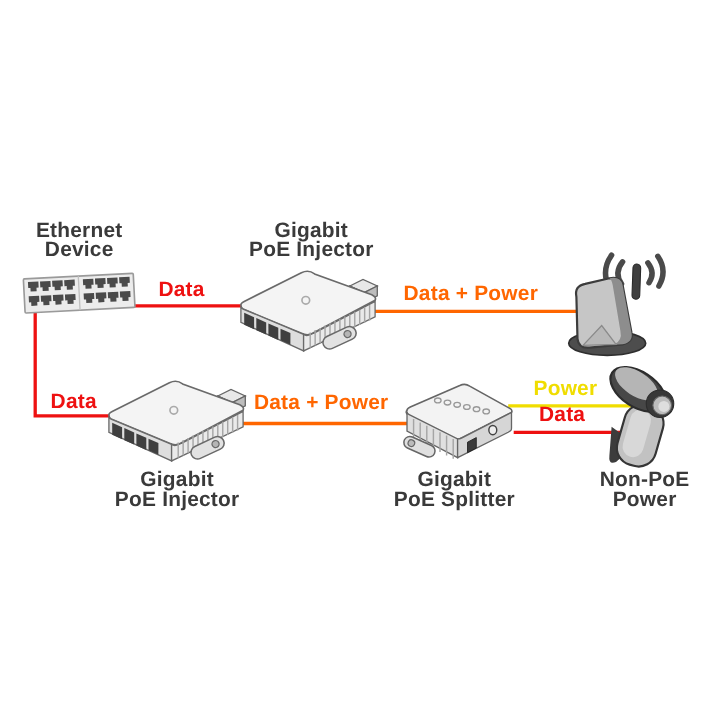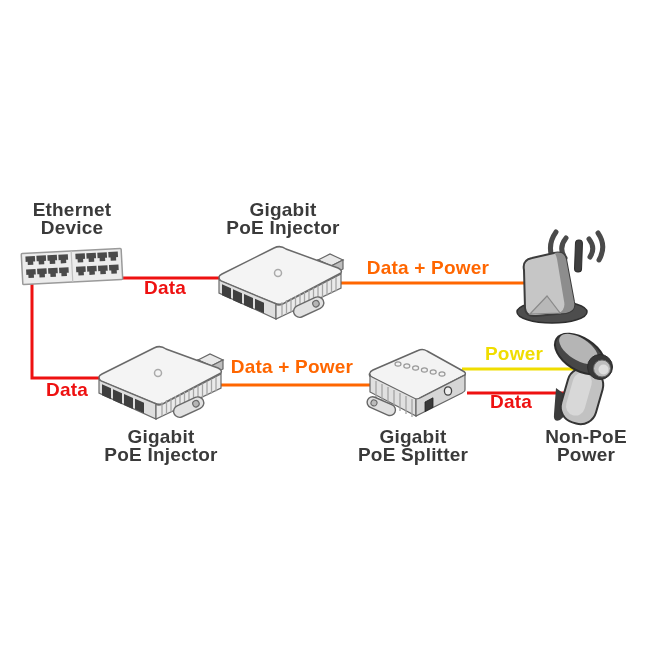--- a/index.html
+++ b/index.html
@@ -5,21 +5,21 @@
   html,body{margin:0;padding:0;background:#fff;}
   .canvas{position:relative;width:650px;height:485px;background:#ffffff;overflow:hidden;
           font-family:"Liberation Sans", sans-serif;}
   .layer{position:absolute;left:0;top:0;}
   .dev{position:absolute;z-index:2;}
   .lbl{position:absolute;z-index:3;transform:translateX(-50%);
        font-weight:bold;font-size:19px;line-height:18px;text-align:center;white-space:nowrap;
        letter-spacing:0.2px;}
   .lbl span{display:block;}
   .lbl-node{color:var(--c-label,#3a3a3a);}
-  .lbl-data{color:var(--c-data,#ee1111);margin-top:24px;}
+  .lbl-data{color:var(--c-data,#ee1111);}
   .lbl-dp{color:var(--c-data-power,#ff6600);}
   .lbl-power{color:var(--c-power,#f0dd00);text-align:center;}
   .ln{fill:none;stroke-width:3;}
   .ln-data{stroke:var(--c-data,#ee1111);}
   .ln-dp{stroke:var(--c-data-power,#ff6600);}
   .ln-power{stroke:var(--c-power,#f0dd00);}
 </style>
 </head>
 <body>
 

